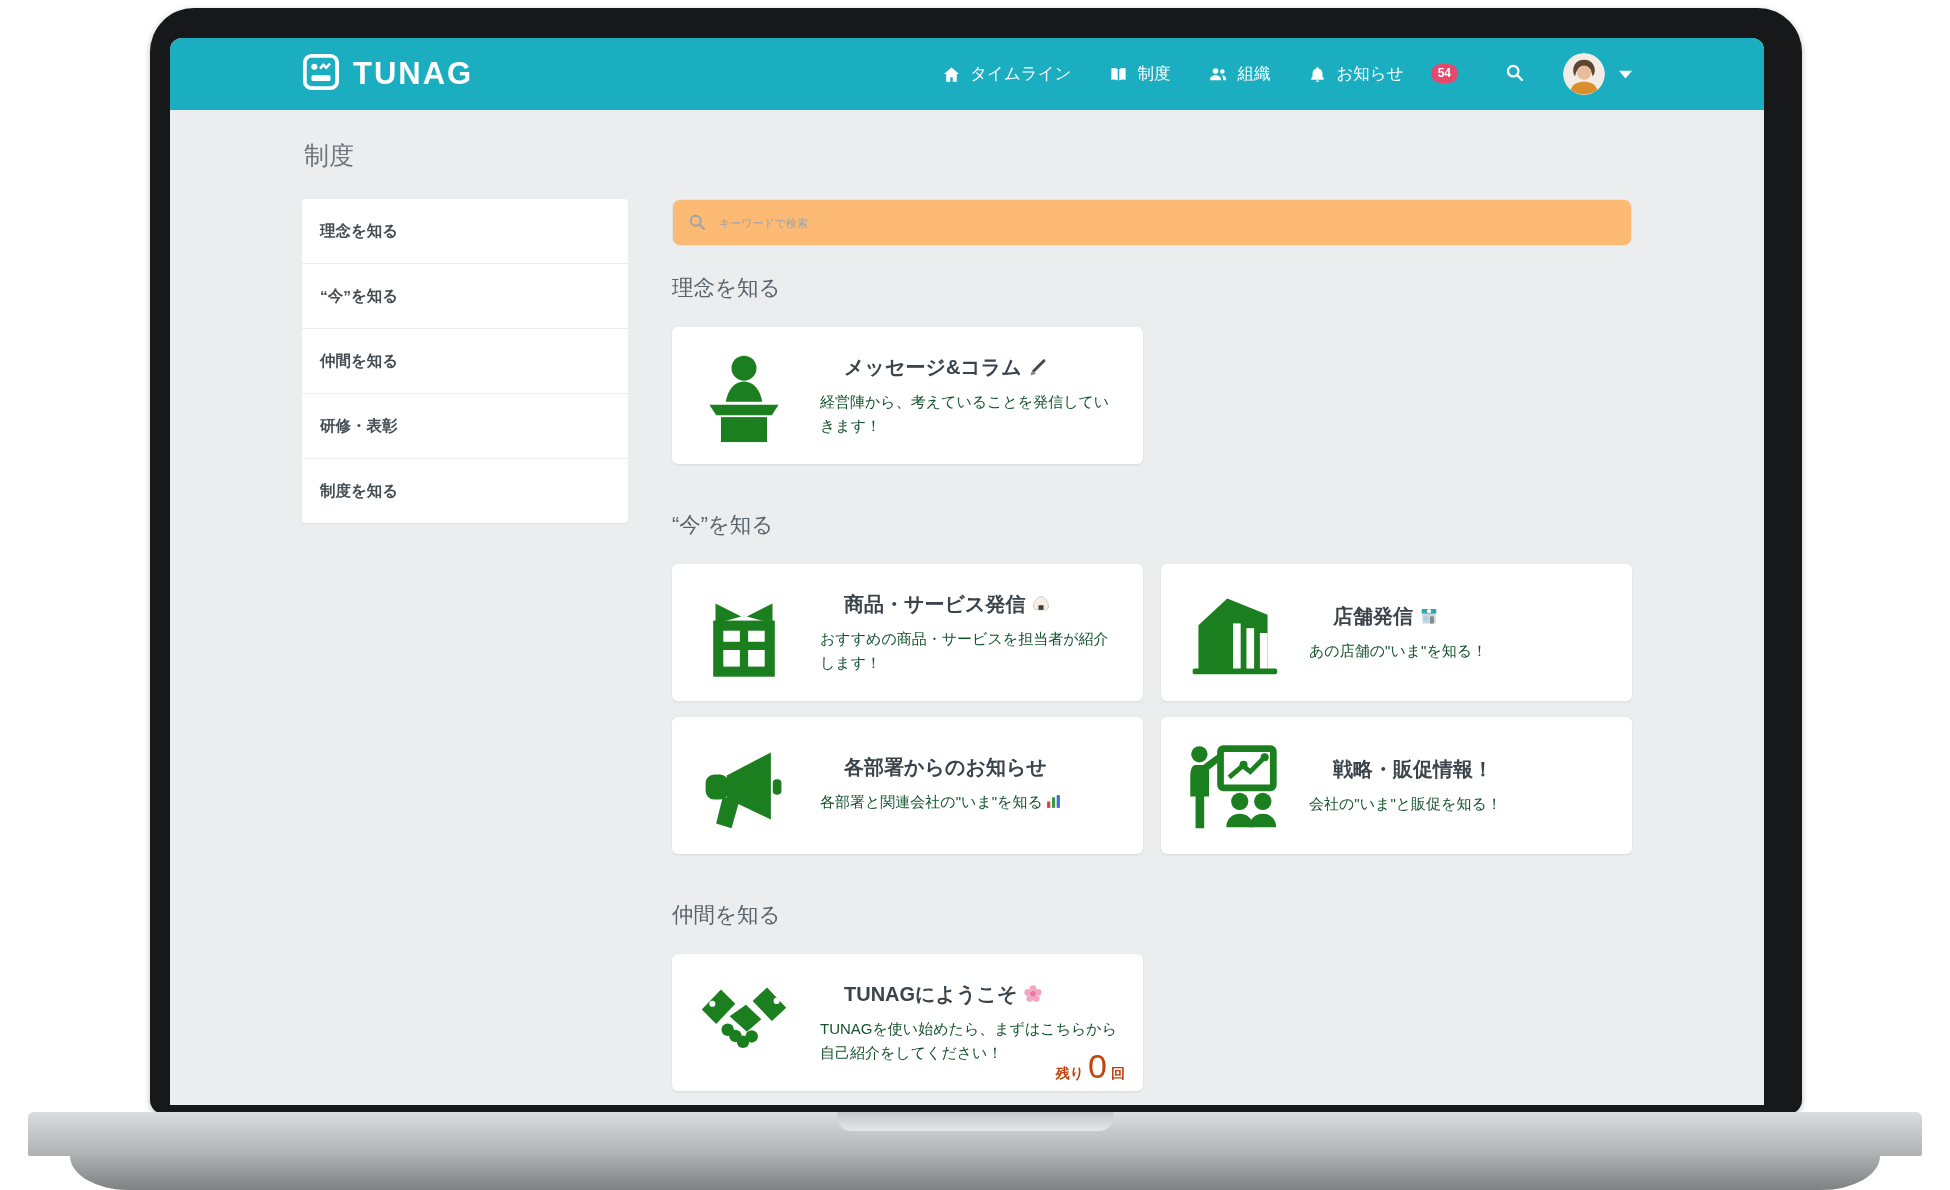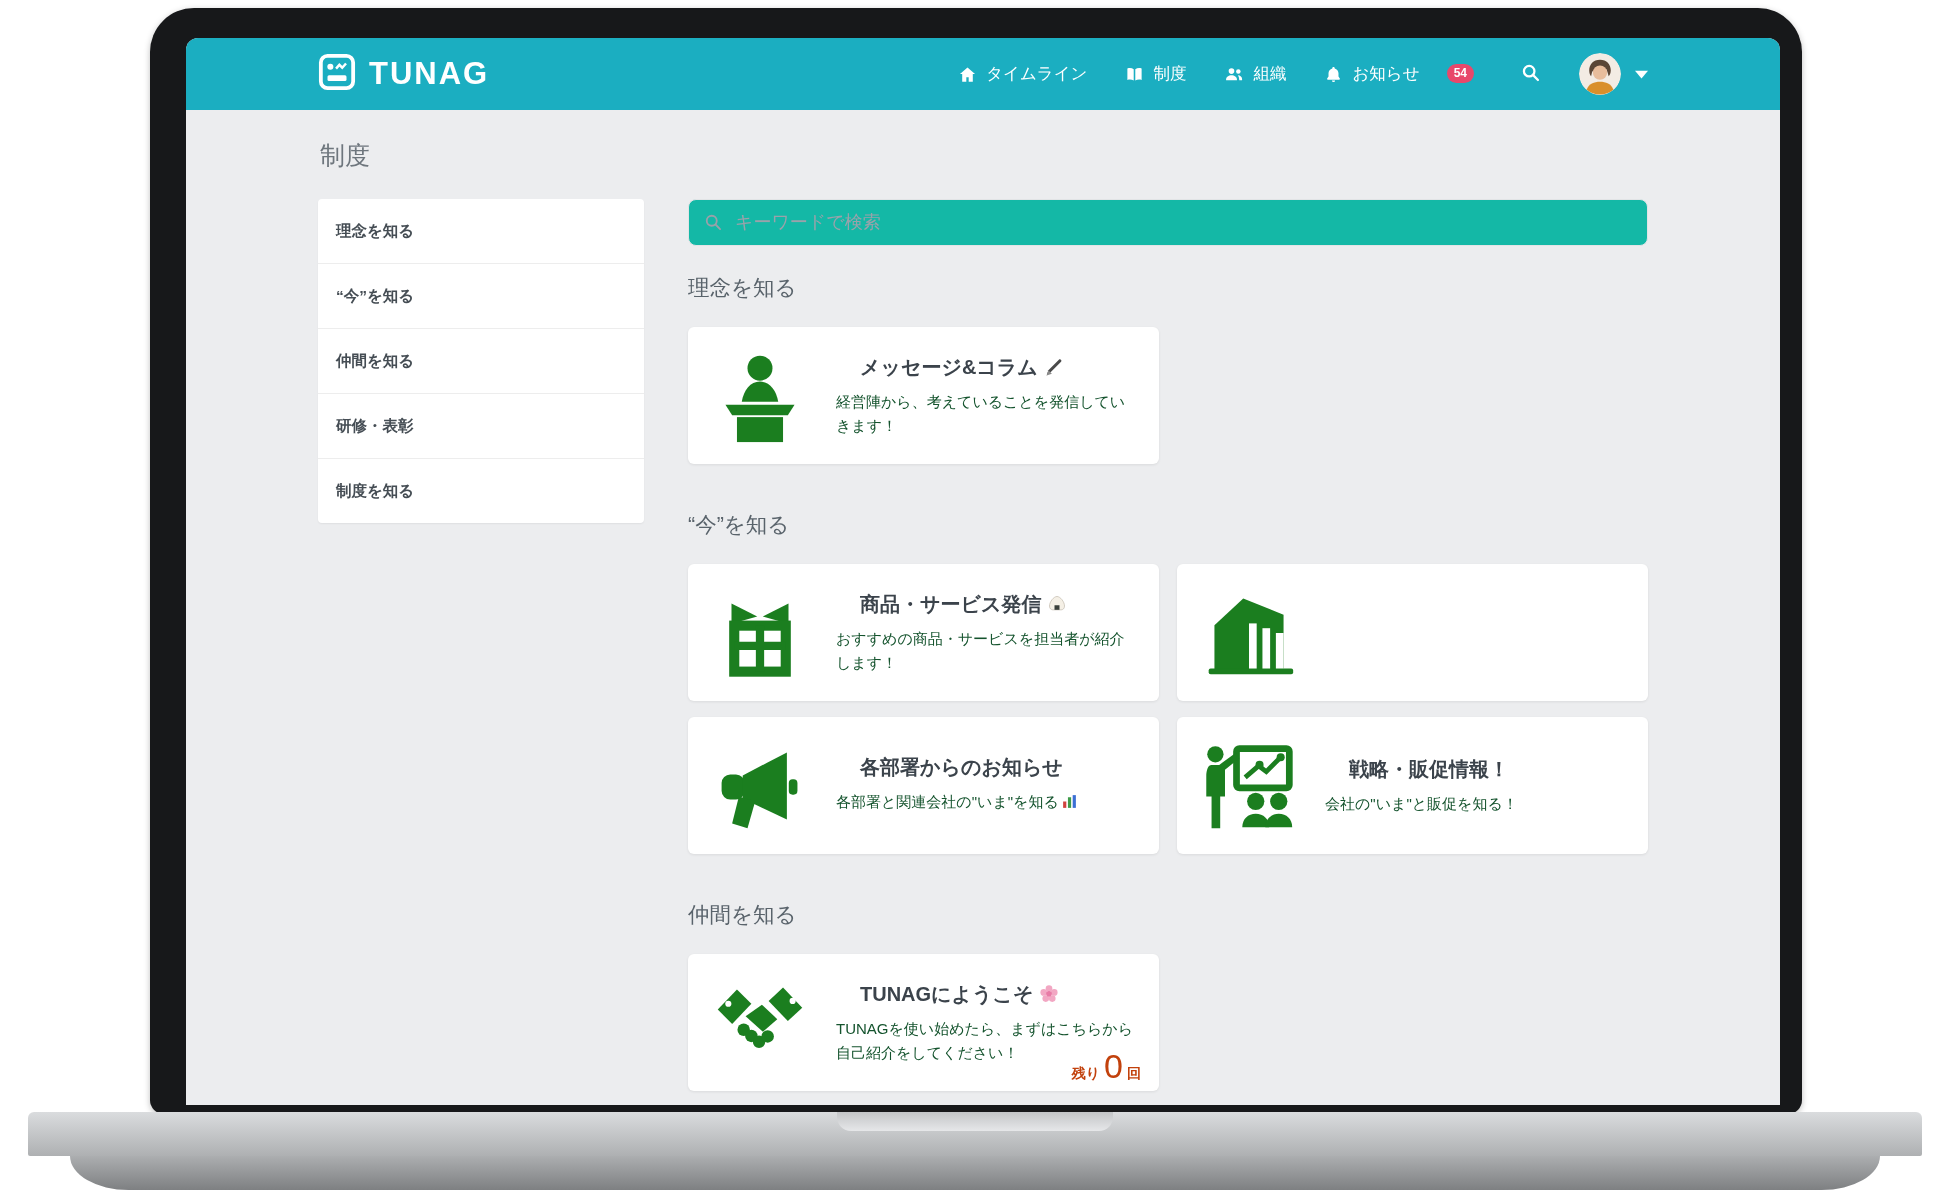--- a/index.html
+++ b/index.html
@@ -8,21 +8,21 @@
     background:#ffffff;
     font-family:"Liberation Sans","DejaVu Sans",sans-serif;
   }
   
   .laptop-screen{
     position:absolute;left:150px;top:8px;width:1652px;height:1106px;
     background:#17181a;border-radius:44px 44px 14px 14px;
     box-shadow:0 2px 6px rgba(0,0,0,.25);
   }
   .screen-content{
-    position:absolute;left:36px;top:30px;width:1594px;height:1067px;
+    position:absolute;left:20px;top:30px;width:1594px;height:1067px;
     background:#ECEDEF;border-radius:12px 12px 0 0;overflow:hidden;
   }
   .base-top{
     position:absolute;left:28px;top:1112px;width:1894px;height:44px;
     background:linear-gradient(#DADCDE,#AEB0B2);border-radius:6px 6px 2px 2px;
   }
   .base-notch{
     position:absolute;left:50%;transform:translateX(-50%);top:0;
     width:276px;height:19px;
     background:linear-gradient(#C3C5C7,#E6E7E9);
@@ -57,21 +57,21 @@
   .sidebar-item{
     height:64px;display:flex;align-items:center;padding:0 18px;
     border-bottom:1px solid #EDEDED;cursor:pointer;
   }
   .sidebar-item:last-child{border-bottom:none;}
   .sidebar-label{font-size:15.5px;font-weight:bold;color:#454D54;}
   .main{flex:1;min-width:0;}
   .searchbar{position:relative;margin-bottom:27px;}
   .search-input{
     width:100%;height:47px;border:1px solid #E2E4E6;border-radius:8px;
-    padding:0 16px 0 46px;font-size:18px;color:#444;background:#14b8a6;box-sizing:border-box;
+    padding:0 16px 0 46px;font-size:11px;color:#444;background:#fdba74;box-sizing:border-box;
     font-family:inherit;
   }
   .search-input::placeholder{color:#9AA2AA;}
   .search-input-icon{position:absolute;left:15px;top:13px;}
   .section{margin-bottom:46px;}
   .section-heading{font-size:21.5px;color:#59636B;font-weight:400;margin:0 0 25px 0;}
   .card-grid{display:grid;grid-template-columns:471px 471px;column-gap:18px;row-gap:16px;}
   .card{
     background:#fff;border-radius:6px;box-shadow:0 1px 3px rgba(0,0,0,.08);
     min-height:137px;display:flex;align-items:center;padding:20px 24px;
@@ -265,20 +265,36 @@
                   <div class="card">
                       <span class="card-icon">
                       <svg viewBox="0 0 100 100" width="96" height="96" fill="#1B7E1F">
                         <path d="M14 88V42l30-28 42 17v57z"></path>
                         <rect x="8" y="87" width="88" height="6" rx="2"></rect>
                         <rect x="50" y="40" width="8" height="47" fill="#fff"></rect>
                         <rect x="64" y="45" width="8" height="42" fill="#fff"></rect>
                         <rect x="78" y="50" width="8" height="37" fill="#fff"></rect>
                       </svg>
                     </span>
+                      <div class="card-body">
+                        <div class="card-title-row">
+                          <span class="card-title">店舗発信</span>
+                          <span class="emoji">
+                          <svg viewBox="0 0 24 24" width="20" height="20">
+                            <rect x="4" y="8.5" width="16" height="12.5" fill="#CFD6DA"></rect>
+                            <rect x="3.2" y="3.5" width="17.6" height="5.5" rx="1" fill="#2FA8AB"></rect>
+                            <circle cx="12" cy="6.2" r="2.5" fill="#fff"></circle>
+                            <rect x="13.2" y="12.5" width="4.6" height="8.5" fill="#7D8A91"></rect>
+                            <rect x="6" y="12.5" width="5" height="5" fill="#9FD4E8"></rect>
+                          </svg>
+                        </span>
+                        </div>
+                        <div class="card-desc"><span>あの店舗の"いま"を知る！</span></div>
+
+                      </div>
                     </div>
                   <div class="card">
                       <span class="card-icon">
                       <svg viewBox="0 0 100 100" width="100" height="100" fill="#1B7E1F">
                         <rect x="10" y="38" width="24" height="26" rx="9"></rect>
                         <path d="M32 39L78 15v70L32 63z"></path>
                         <rect x="80" y="43" width="9" height="16" rx="4"></rect>
                         <path d="M28 61l17 5-8 28-16-5z"></path>
                       </svg>
                     </span>

